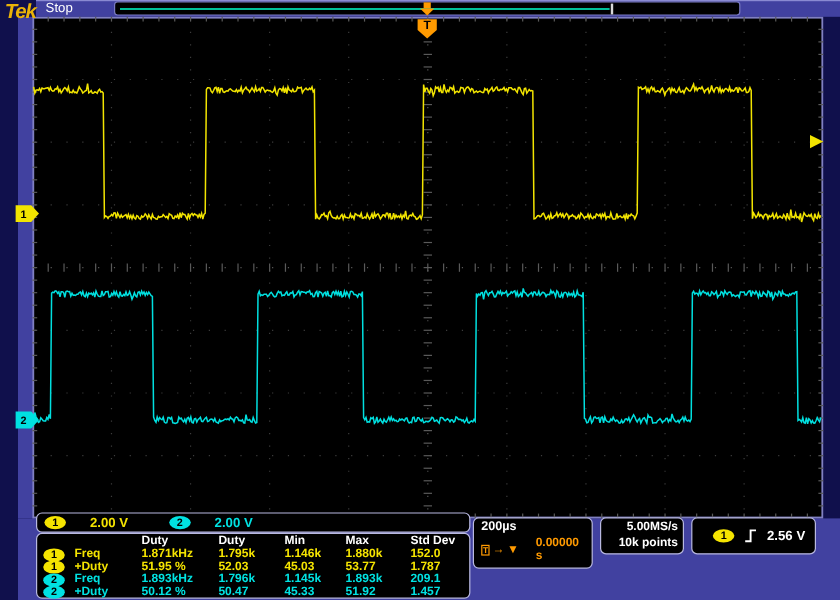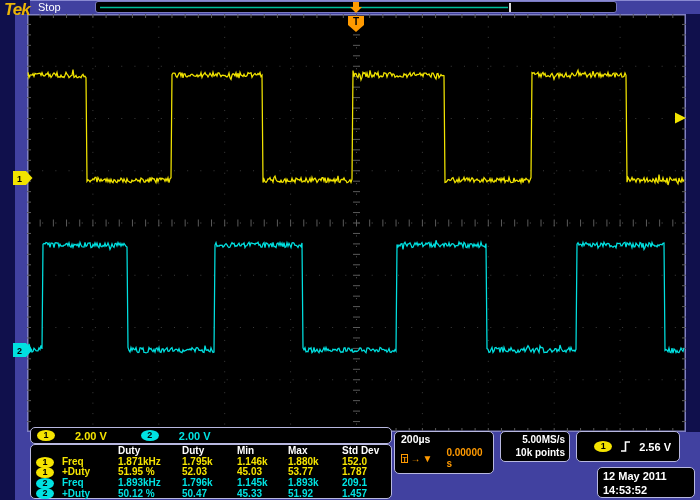--- a/index.html
+++ b/index.html
@@ -418,18 +418,14 @@
   </div>
 
   <div id="trigbox" class="box">
     <span class="badge">1</span>
     <svg width="13" height="13">
       <path d="M2,11 H6.5 V2 H11" stroke="#ffffff" stroke-width="1.6" fill="none"></path>
     </svg>
     <span class="w">2.56 V</span>
   </div>
 
-  <div id="datebox" class="box">
-    <div>12 May 2011</div>
-    <div>14:53:52</div>
-  </div>
 
 </div>
 
 </body></html>

